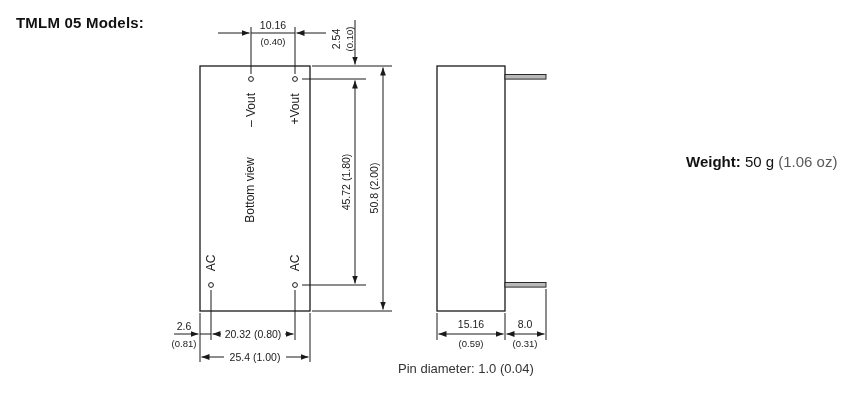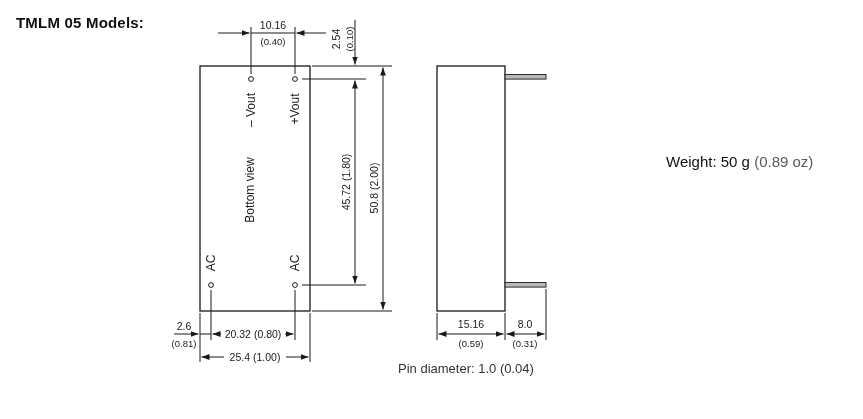--- a/index.html
+++ b/index.html
@@ -7,21 +7,21 @@
     position:relative;width:863px;height:419px;background:#ffffff;
     font-family:"Liberation Sans",sans-serif;overflow:hidden;
   }
   .title{
     position:absolute;left:16px;top:14px;
     font-size:15px;font-weight:bold;color:#111;letter-spacing:.2px;
   }
   .weight{
     position:absolute;left:666px;top:153px;font-size:15px;color:#111;white-space:nowrap;
   }
-  .w-label{font-weight:normal;}
+  .w-label{font-weight:bold;margin-left:20px;}
   .w-imp{color:#5a5a5a;}
   svg{position:absolute;left:0;top:0;}
   svg text{font-family:"Liberation Sans",sans-serif;fill:#1a1a1a;}
   .t12{font-size:12px;}
   .t10{font-size:10.5px;}
   .t9{font-size:9.5px;}
   .t13{font-size:13px;fill:#333;}
   .ln{stroke:#1a1a1a;stroke-width:1;fill:none;}
   .outline{fill:#fff;stroke:#1a1a1a;stroke-width:1.3;}
   .pin{fill:#fff;stroke:#1a1a1a;stroke-width:1;}
@@ -30,21 +30,21 @@
 </head>
 <body>
 
 <div class="page">
 
   <div class="title">TMLM 05 Models:</div>
 
   <div class="weight">
     <span class="w-label">Weight:</span>
     <span>50 g</span>
-    <span class="w-imp">(0.89 oz)</span>
+    <span class="w-imp">(1.06 oz)</span>
   </div>
 
   <svg width="863" height="419" viewBox="0 0 863 419">
     <defs>
       <marker id="arw" markerWidth="9" markerHeight="8" refX="8" refY="4" orient="auto">
         <path d="M0,1.1 L8,4 L0,6.9 Z" fill="#1a1a1a"></path>
       </marker>
     </defs>
 
     <rect class="outline" x="200" y="66" width="110" height="245"></rect>

